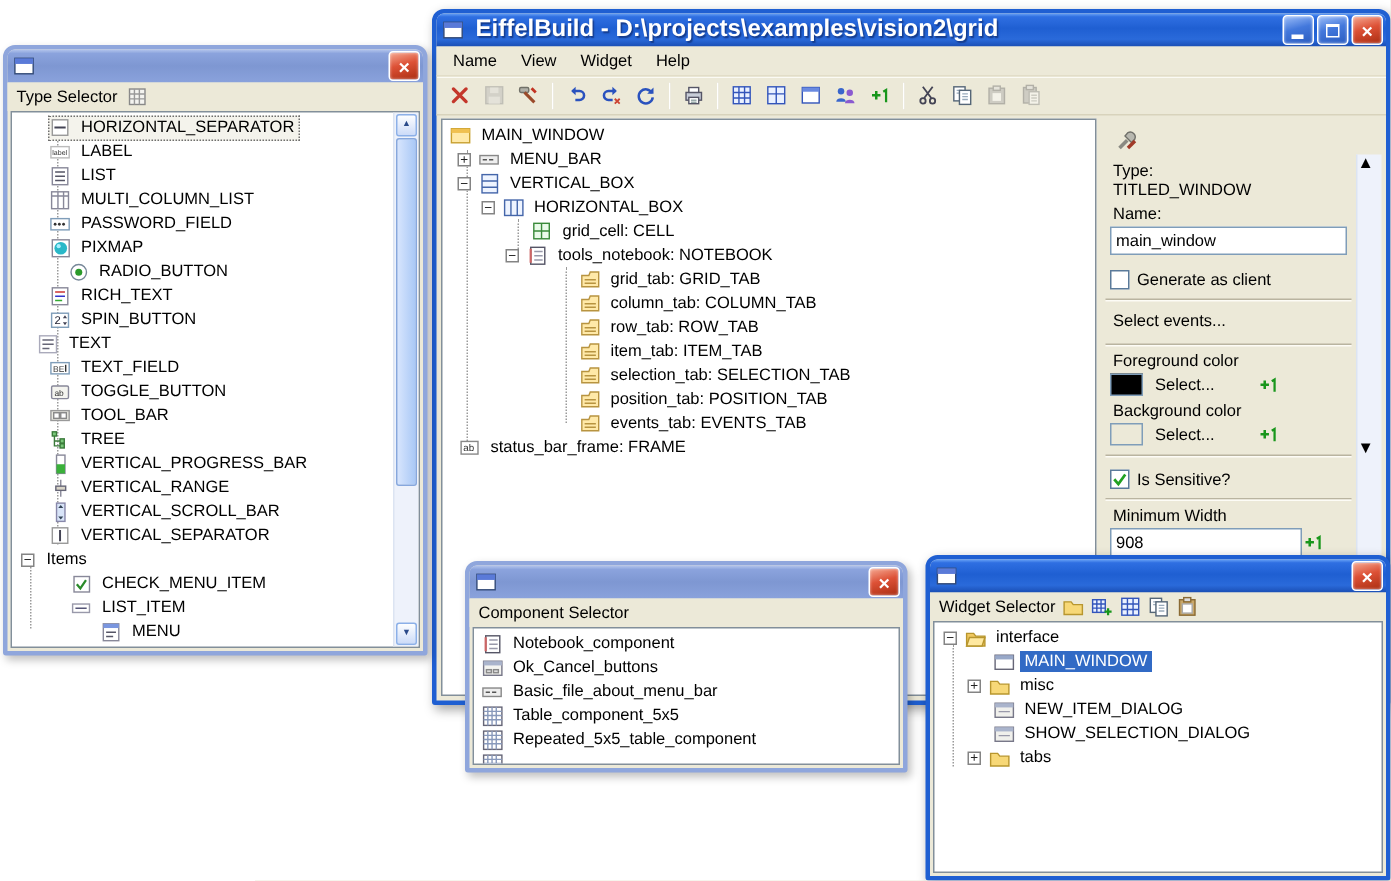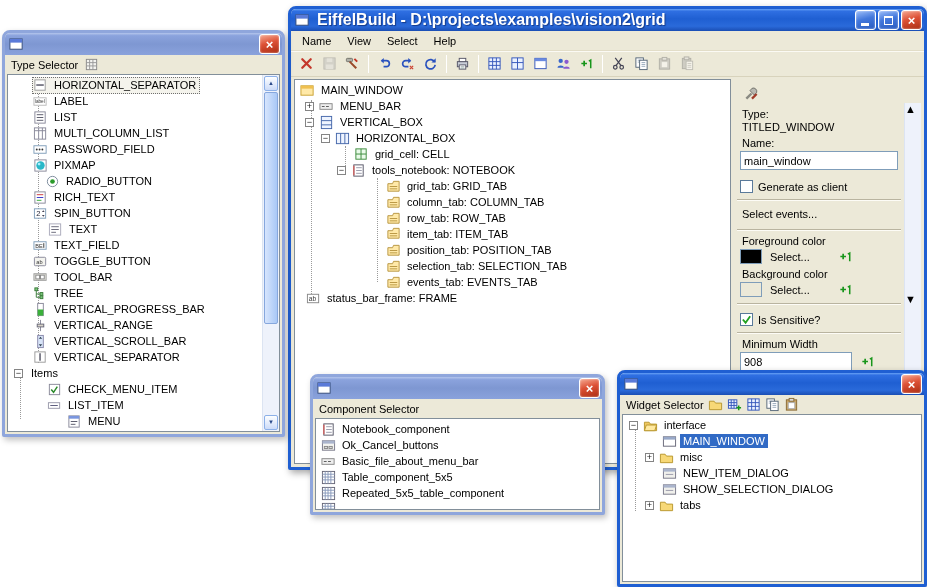--- a/index.html
+++ b/index.html
@@ -66,21 +66,21 @@
 .tree-pane{flex:1;background:#fff;border:1px solid #828f9a;position:relative;overflow:hidden;}
 .props-col{width:187px;flex:none;display:flex;}
 .props-pane{width:170px;flex:none;padding:3px 0 0 0;overflow:hidden;}
 .sb-col{width:17px;flex:none;position:relative;}
 #props-sb{position:absolute;top:24px;right:0;width:17px;height:268px;background:#eef2fb;border-left:1px solid #dce4f2;}
 .wrench-row{height:22px;display:flex;align-items:center;padding-left:8px;margin-bottom:4px;}
 .p-label{margin:4px 0 1px 8px;}
 .p-value{margin:0 0 2px 8px;}
 .p-input{height:19px;width:158px;margin:1px 0 2px 6px;border:1px solid #7f9db9;background:#fff;
   font-family:"Liberation Sans",sans-serif;font-size:11px;padding:1px 3px;}
-.p-input.small{width:112px;}
+.p-input.small{width:128px;}
 .p-check{display:flex;align-items:center;margin:8px 0 2px 6px;}
 .cb{width:13px;height:13px;flex:none;background:#fff;border:1px solid #5a7a9a;display:inline-flex;
   align-items:center;justify-content:center;margin-right:5px;}
 .p-link{margin:3px 0 3px 8px;display:inline-block;}
 .divider{height:2px;margin:6px 3px 4px 3px;border-top:1px solid #b9b4a0;border-bottom:1px solid #fdfcf6;}
 .c-row{display:flex;align-items:center;margin:2px 4px 2px 6px;}
 .c-row .p-link{margin:0 0 0 8px;}
 .c-row .icons{display:flex;margin-left:auto;gap:4px;}
 .swatch{width:22px;height:15px;flex:none;border:1px solid #7f9db9;}
 .swatch.fg{background:#000;} .swatch.bg{background:#ece9d8;}
@@ -109,21 +109,21 @@
         </span>
       <span class="t-btn">
           <span class="glyph-max"></span>
         </span>
       <span class="t-btn close">×</span>
     </span>
   </div>
   <div class="menubar" id="main-menubar">
       <div class="menu-item">Name</div>
       <div class="menu-item">View</div>
-      <div class="menu-item">Select</div>
+      <div class="menu-item">Widget</div>
       <div class="menu-item">Help</div>
     </div>
   <div class="toolbar" id="main-toolbar">
       <div class="tool-btn">
         <span class="ico">
           <svg width="15" height="15" viewBox="0 0 16 16" xmlns="http://www.w3.org/2000/svg">
             <path d="M3.5 3.5L12.5 12.5M12.5 3.5L3.5 12.5" stroke="#c4372b" stroke-width="2.4" stroke-linecap="round"></path>
           </svg>
         </span>
       </div>
@@ -365,51 +365,51 @@
             <span class="ibox">
               <span class="ico">
                 <svg width="15" height="15" viewBox="0 0 16 16" xmlns="http://www.w3.org/2000/svg">
                   <path d="M2 5h5l1-2.5h6V13H2z" fill="#ffe9a8" stroke="#b89440"></path>
                   <path d="M4 8h8M4 10.5h8" stroke="#b89440"></path>
                 </svg>
               </span>
               <span class="lbl">row_tab: ROW_TAB</span>
             </span>
           </div>
-          <div class="trow" style="padding-left: 90px; align-items: flex-end;">
+          <div class="trow" style="padding-left: 90px;">
             <span class="ibox">
               <span class="ico">
                 <svg width="15" height="15" viewBox="0 0 16 16" xmlns="http://www.w3.org/2000/svg">
                   <path d="M2 5h5l1-2.5h6V13H2z" fill="#ffe9a8" stroke="#b89440"></path>
                   <path d="M4 8h8M4 10.5h8" stroke="#b89440"></path>
                 </svg>
               </span>
               <span class="lbl">item_tab: ITEM_TAB</span>
             </span>
           </div>
           <div class="trow" style="padding-left: 90px;">
             <span class="ibox">
               <span class="ico">
                 <svg width="15" height="15" viewBox="0 0 16 16" xmlns="http://www.w3.org/2000/svg">
                   <path d="M2 5h5l1-2.5h6V13H2z" fill="#ffe9a8" stroke="#b89440"></path>
                   <path d="M4 8h8M4 10.5h8" stroke="#b89440"></path>
                 </svg>
               </span>
-              <span class="lbl">position_tab: POSITION_TAB</span>
+              <span class="lbl">selection_tab: SELECTION_TAB</span>
             </span>
           </div>
           <div class="trow" style="padding-left: 90px;">
             <span class="ibox">
               <span class="ico">
                 <svg width="15" height="15" viewBox="0 0 16 16" xmlns="http://www.w3.org/2000/svg">
                   <path d="M2 5h5l1-2.5h6V13H2z" fill="#ffe9a8" stroke="#b89440"></path>
                   <path d="M4 8h8M4 10.5h8" stroke="#b89440"></path>
                 </svg>
               </span>
-              <span class="lbl">selection_tab: SELECTION_TAB</span>
+              <span class="lbl">position_tab: POSITION_TAB</span>
             </span>
           </div>
           <div class="trow" style="padding-left: 90px;">
             <span class="ibox">
               <span class="ico">
                 <svg width="15" height="15" viewBox="0 0 16 16" xmlns="http://www.w3.org/2000/svg">
                   <path d="M2 5h5l1-2.5h6V13H2z" fill="#ffe9a8" stroke="#b89440"></path>
                   <path d="M4 8h8M4 10.5h8" stroke="#b89440"></path>
                 </svg>
               </span>
@@ -644,21 +644,21 @@
             <span class="ico">
               <svg width="15" height="15" viewBox="0 0 16 16" xmlns="http://www.w3.org/2000/svg">
                 <rect x="1.5" y="3" width="12" height="10" fill="#fff" stroke="#7f9db9"></rect>
                 <text x="3.5" y="11" font-size="8" fill="#223" font-family="sans-serif">2</text>
                 <path d="M9.5 6.5L11 4.5l1.5 2zM9.5 9.5l1.5 2 1.5-2z" fill="#445"></path>
               </svg>
             </span>
             <span class="lbl">SPIN_BUTTON</span>
           </span>
         </div>
-        <div class="trow" style="padding-left: 39px;">
+        <div class="trow" style="padding-left: 16px;">
           <span class="ibox">
             <span class="ico">
               <svg width="15" height="15" viewBox="0 0 16 16" xmlns="http://www.w3.org/2000/svg">
                 <rect x="1.5" y="2" width="12" height="12" fill="#fff" stroke="#aab"></rect>
                 <path d="M3.5 5h8M3.5 8h8M3.5 11h5" stroke="#667"></path>
               </svg>
             </span>
             <span class="lbl">TEXT</span>
           </span>
         </div>

